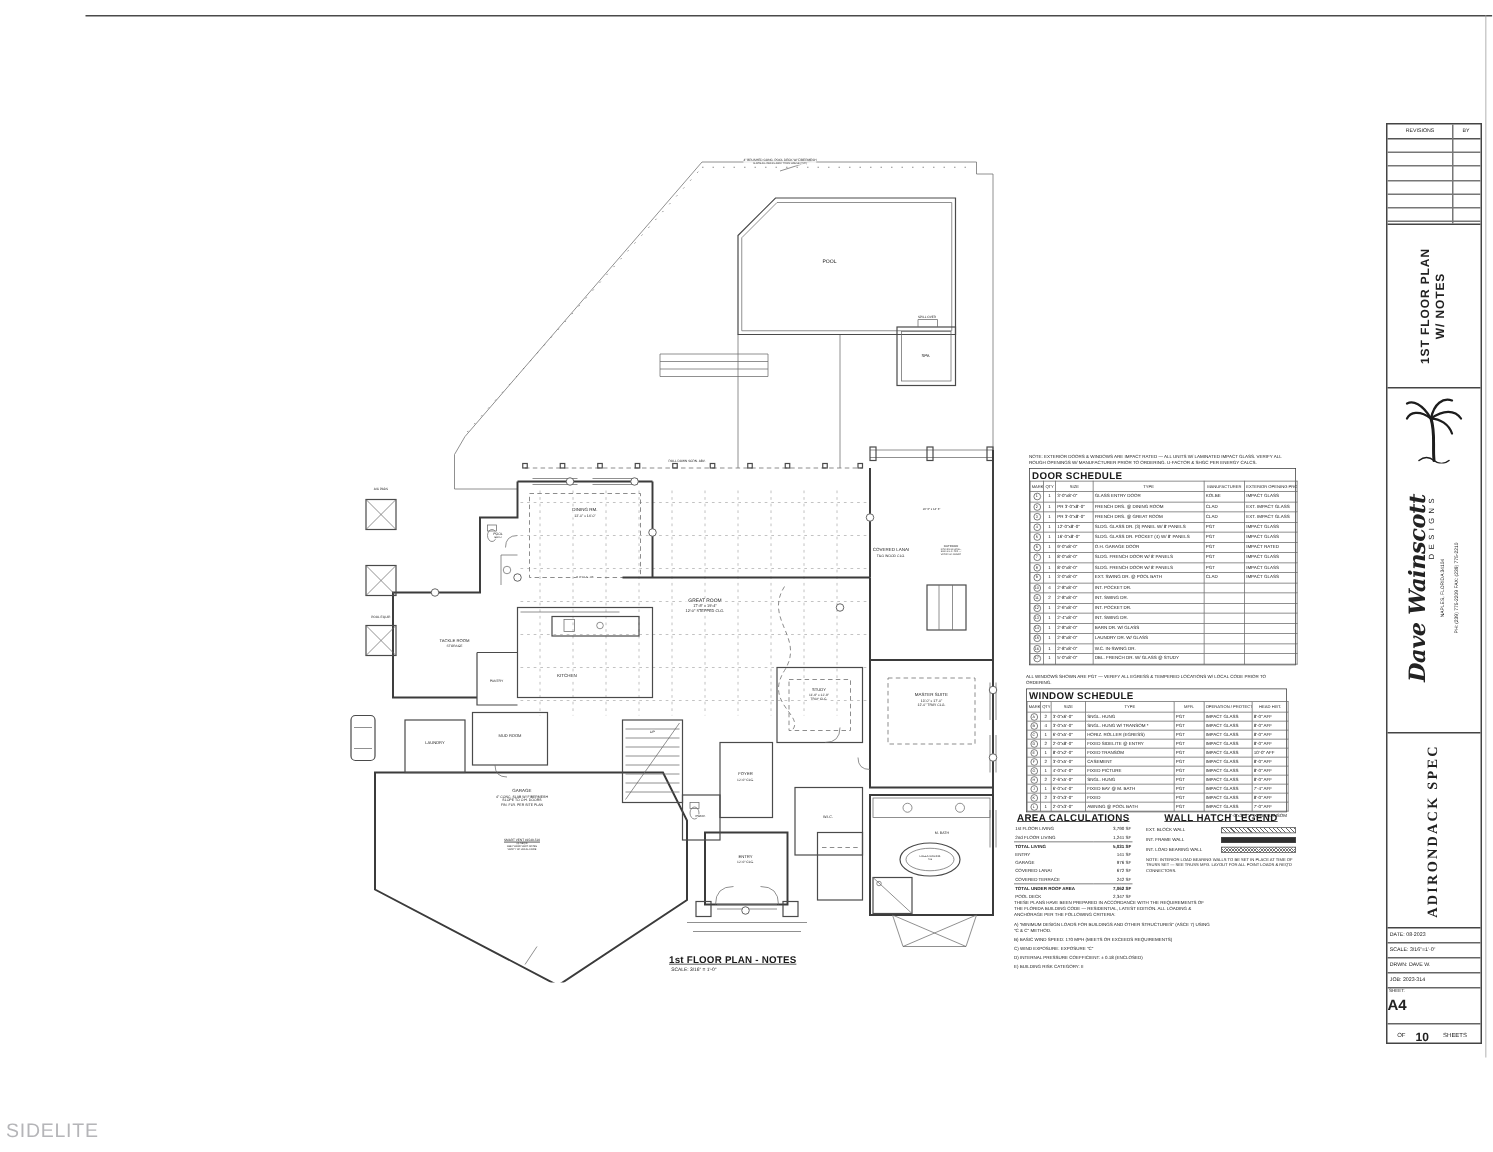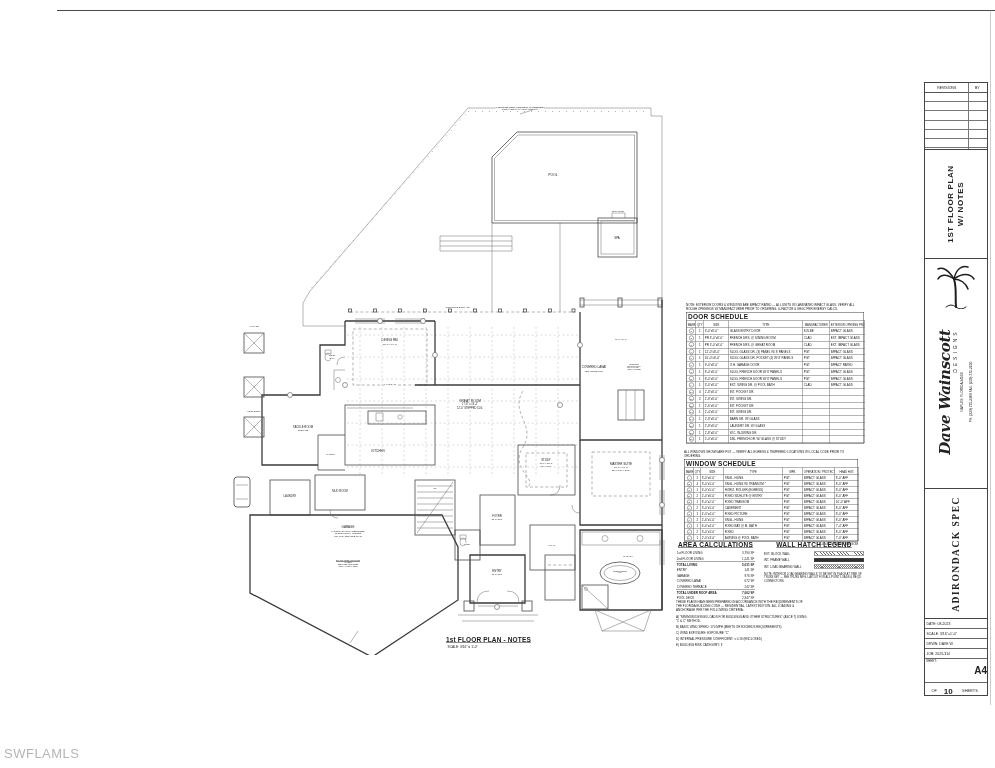--- a/index.html
+++ b/index.html
@@ -80,21 +80,21 @@
   .sig{font-family:"DejaVu Serif",serif;font-style:italic;font-weight:bold;font-size:15px;
        letter-spacing:-.3px;}
   .designs{font-size:5px;letter-spacing:3px;text-align:right;margin-top:-2px;}
   .tiny-rot{font-size:6px;transform:scale(.55);transform-origin:50% 50%;line-height:1.5;}
   .proj{font-family:"Liberation Serif",serif;font-weight:bold;font-size:9.5px;letter-spacing:1.5px;}
   .fld{height:9px;border-bottom:1px solid #666;display:flex;align-items:center;overflow:hidden;}
   .fld span{font-size:7px;transform:scale(.5);transform-origin:0 50%;white-space:nowrap;padding-left:3px;}
   .fld-sheet{height:23px;border-bottom:1px solid #666;position:relative;}
   .fld-sheet .lbl{position:absolute;left:1px;top:0;font-size:6px;transform:scale(.5);
                   transform-origin:0 0;white-space:nowrap;}
-  .fld-sheet .num{position:absolute;left:0;right:0;top:6px;text-align:right;font-size:10px;font-weight:bold;}
+  .fld-sheet .num{position:absolute;left:0;right:0;top:6px;text-align:left;font-size:10px;font-weight:bold;}
   .fld-of{height:16px;display:flex;align-items:center;justify-content:space-evenly;}
   .fld-of .sm{font-size:6px;transform:scale(.66);}
   .fld-of .big{font-size:8px;font-weight:bold;}
 
   #watermark{position:absolute;left:4px;top:746px;font-size:13px;color:#b5b5b8;letter-spacing:.5px;}
 </style>
 </head>
 <body>
 
 <div id="page">
@@ -801,14 +801,14 @@
         <div class="num">A4</div>
       </div>
       <div class="fld-of">
         <span class="sm">OF</span>
         <span class="big">10</span>
         <span class="sm">SHEETS</span>
       </div>
     </div>
   </div>
 
-  <div id="watermark">SWFLAMLS</div>
+  <div id="watermark">SIDELITE</div>
 </div>
 
 </body></html>

